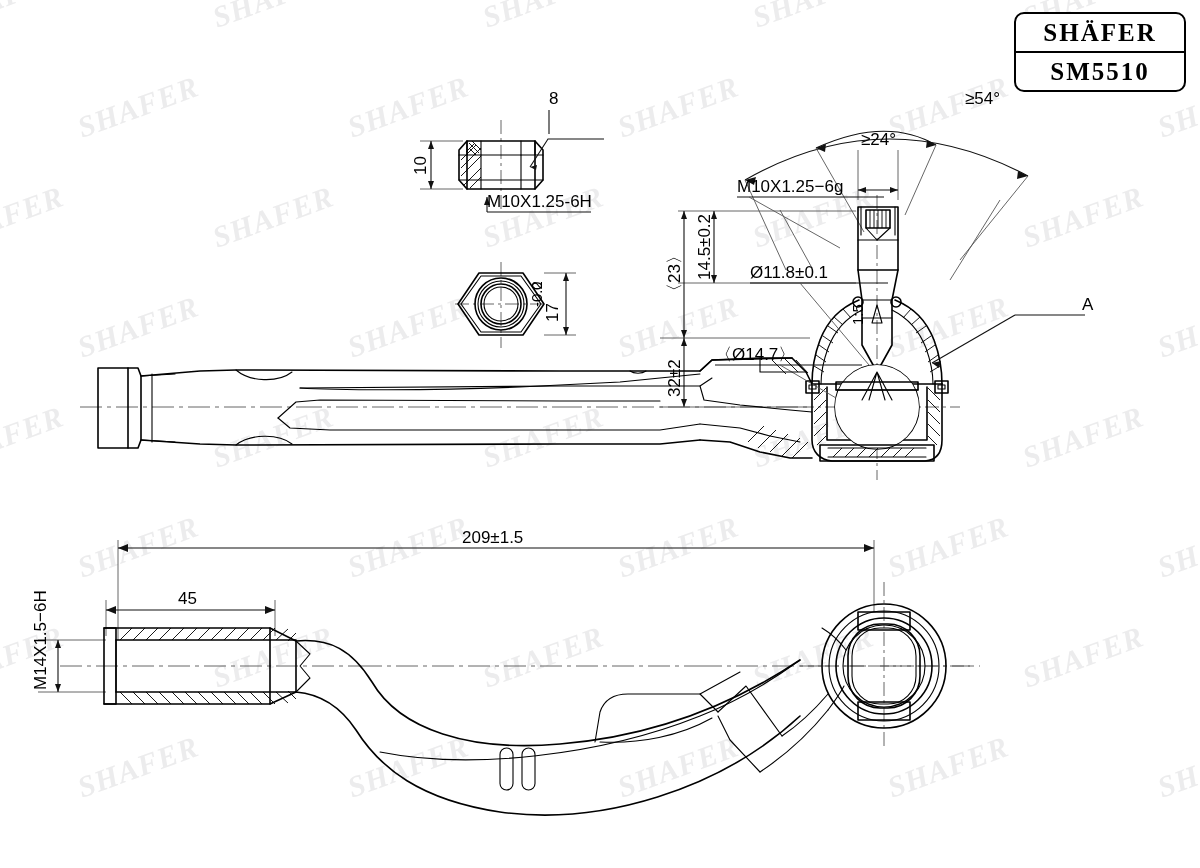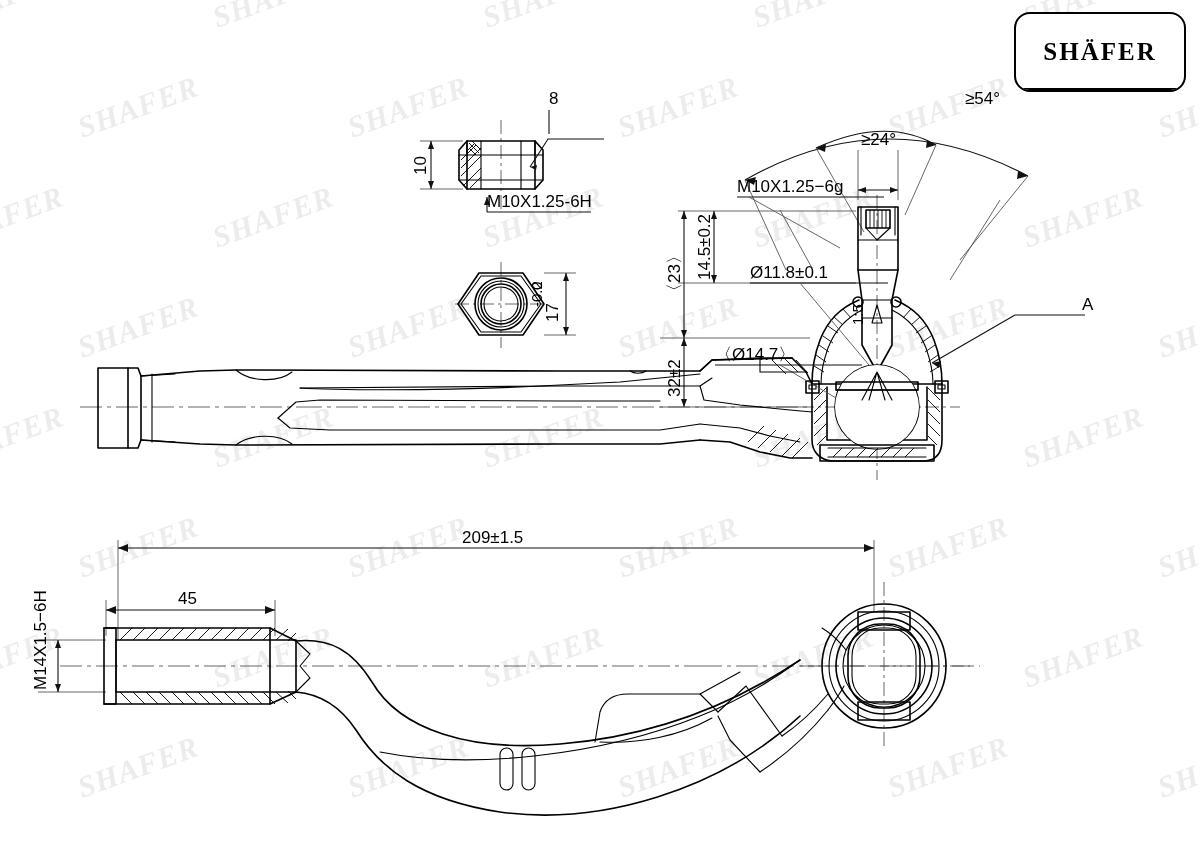--- a/index.html
+++ b/index.html
@@ -15,21 +15,21 @@
   .ln-t{fill:none;stroke:#000;stroke-width:1.1;stroke-linecap:round;stroke-linejoin:round;}
   .ln-h{fill:none;stroke:#000;stroke-width:0.9;}
   .dim{fill:none;stroke:#555;stroke-width:0.9;}
   .dimk{fill:none;stroke:#111;stroke-width:1.1;}
   .ctr{fill:none;stroke:#555;stroke-width:0.9;stroke-dasharray:22 5 4 5;}
   .ctr2{fill:none;stroke:#555;stroke-width:0.9;stroke-dasharray:14 4 3 4;}
   .wht{fill:#fff;}
   .txt{font-family:"Liberation Sans","DejaVu Sans",sans-serif;font-size:17px;fill:#000;}
   .txt-s{font-family:"Liberation Sans","DejaVu Sans",sans-serif;font-size:15px;fill:#000;}
   .logo-box{position:absolute;right:14px;top:12px;width:168px;height:76px;
-     border:2px solid #000;border-radius:16px;background:#fff;
+     border:2px solid #000;border-radius:10px;background:#fff;
      display:flex;flex-direction:column;overflow:hidden;}
   .logo-top,.logo-bot{flex:1;display:flex;align-items:center;justify-content:center;}
   .logo-top{border-bottom:2px solid #000;}
   .logo-txt{font-family:"Liberation Serif","DejaVu Serif",serif;font-weight:700;
      font-size:25px;letter-spacing:2px;color:#000;line-height:1;}
 </style>
 </head>
 <body>
 
 <div id="stage">
@@ -441,15 +441,18 @@
       <path class="ln-t" d="M828 710 C 834 702, 840 694, 844 686"></path>
       <path class="ln-t" d="M822 628 C 832 634, 840 642, 846 650"></path>
     </g>
 
   </svg>
 
   <div class="logo-box">
     <div class="logo-top">
       <span class="logo-txt">SHÄFER</span>
     </div>
+    <div class="logo-bot">
+      <span class="logo-txt">SM5510</span>
+    </div>
   </div>
 
 </div>
 
 </body></html>

